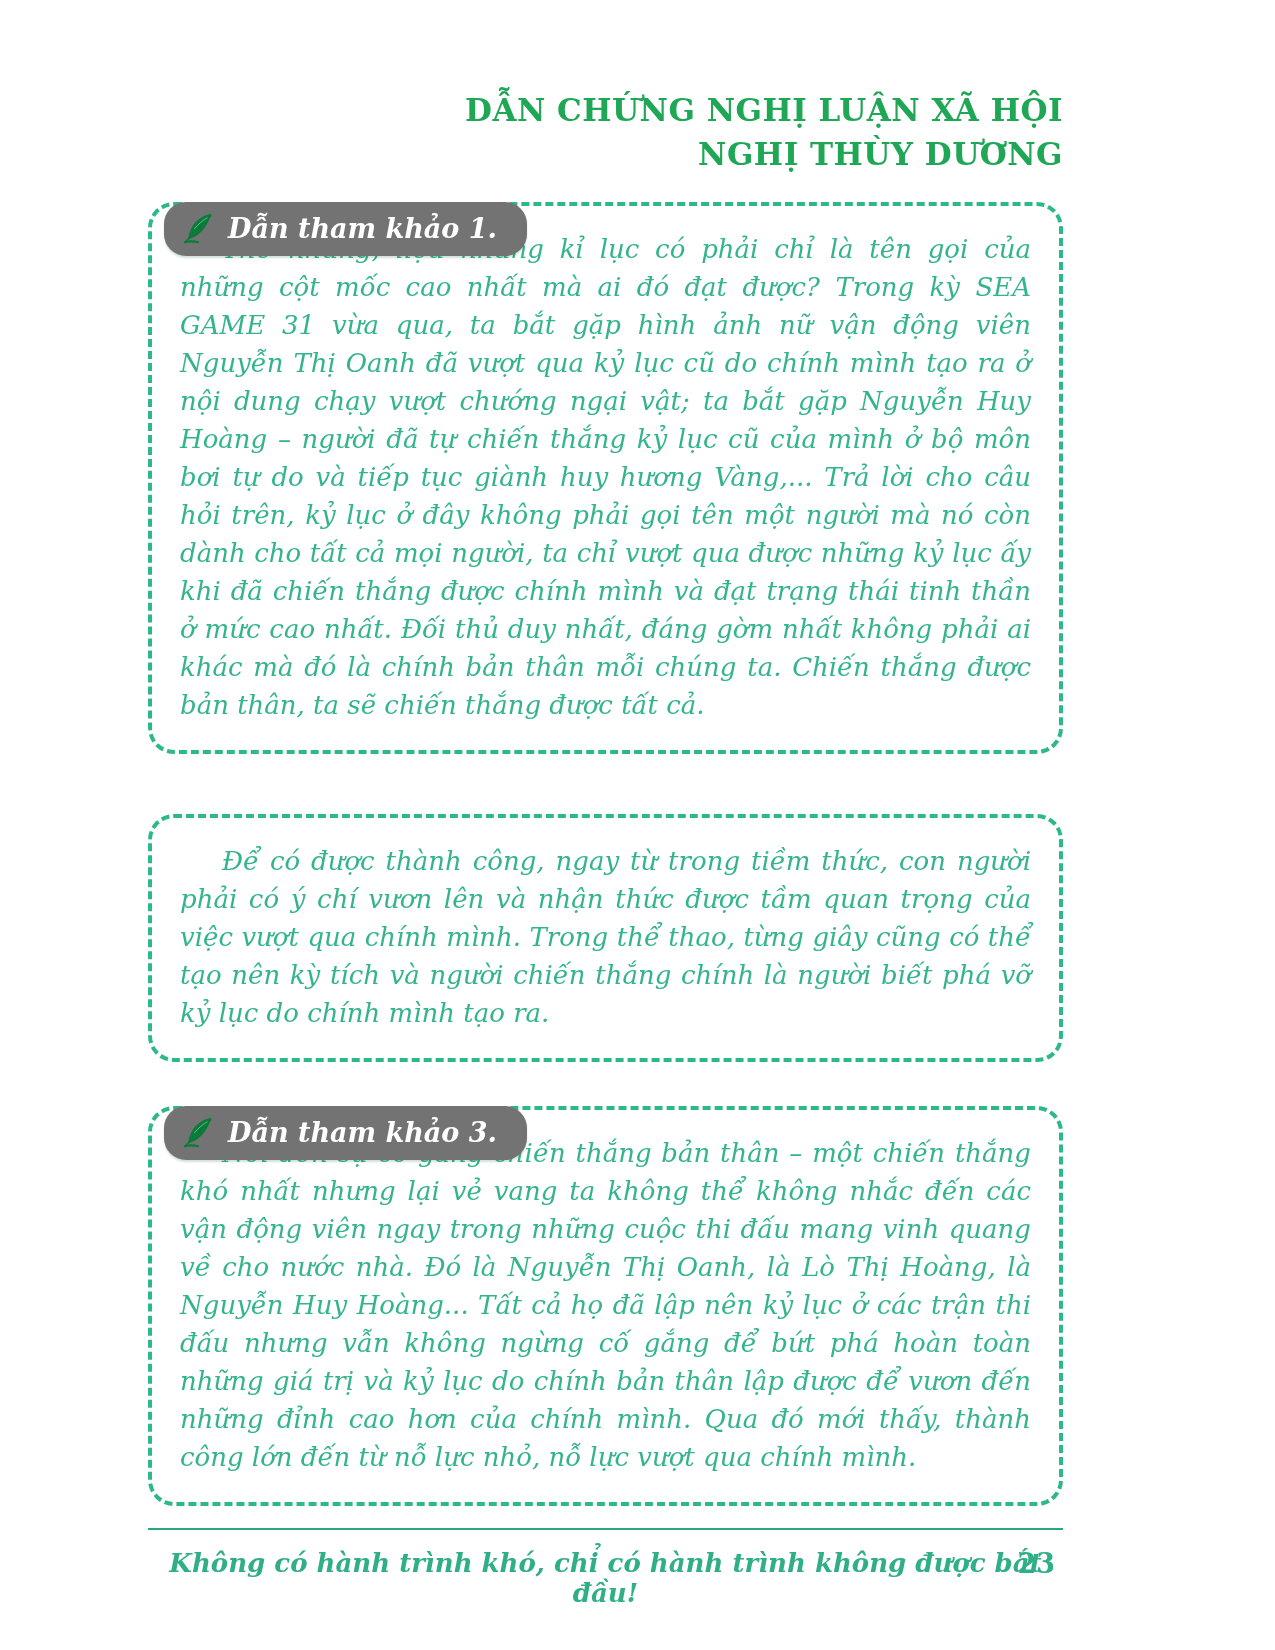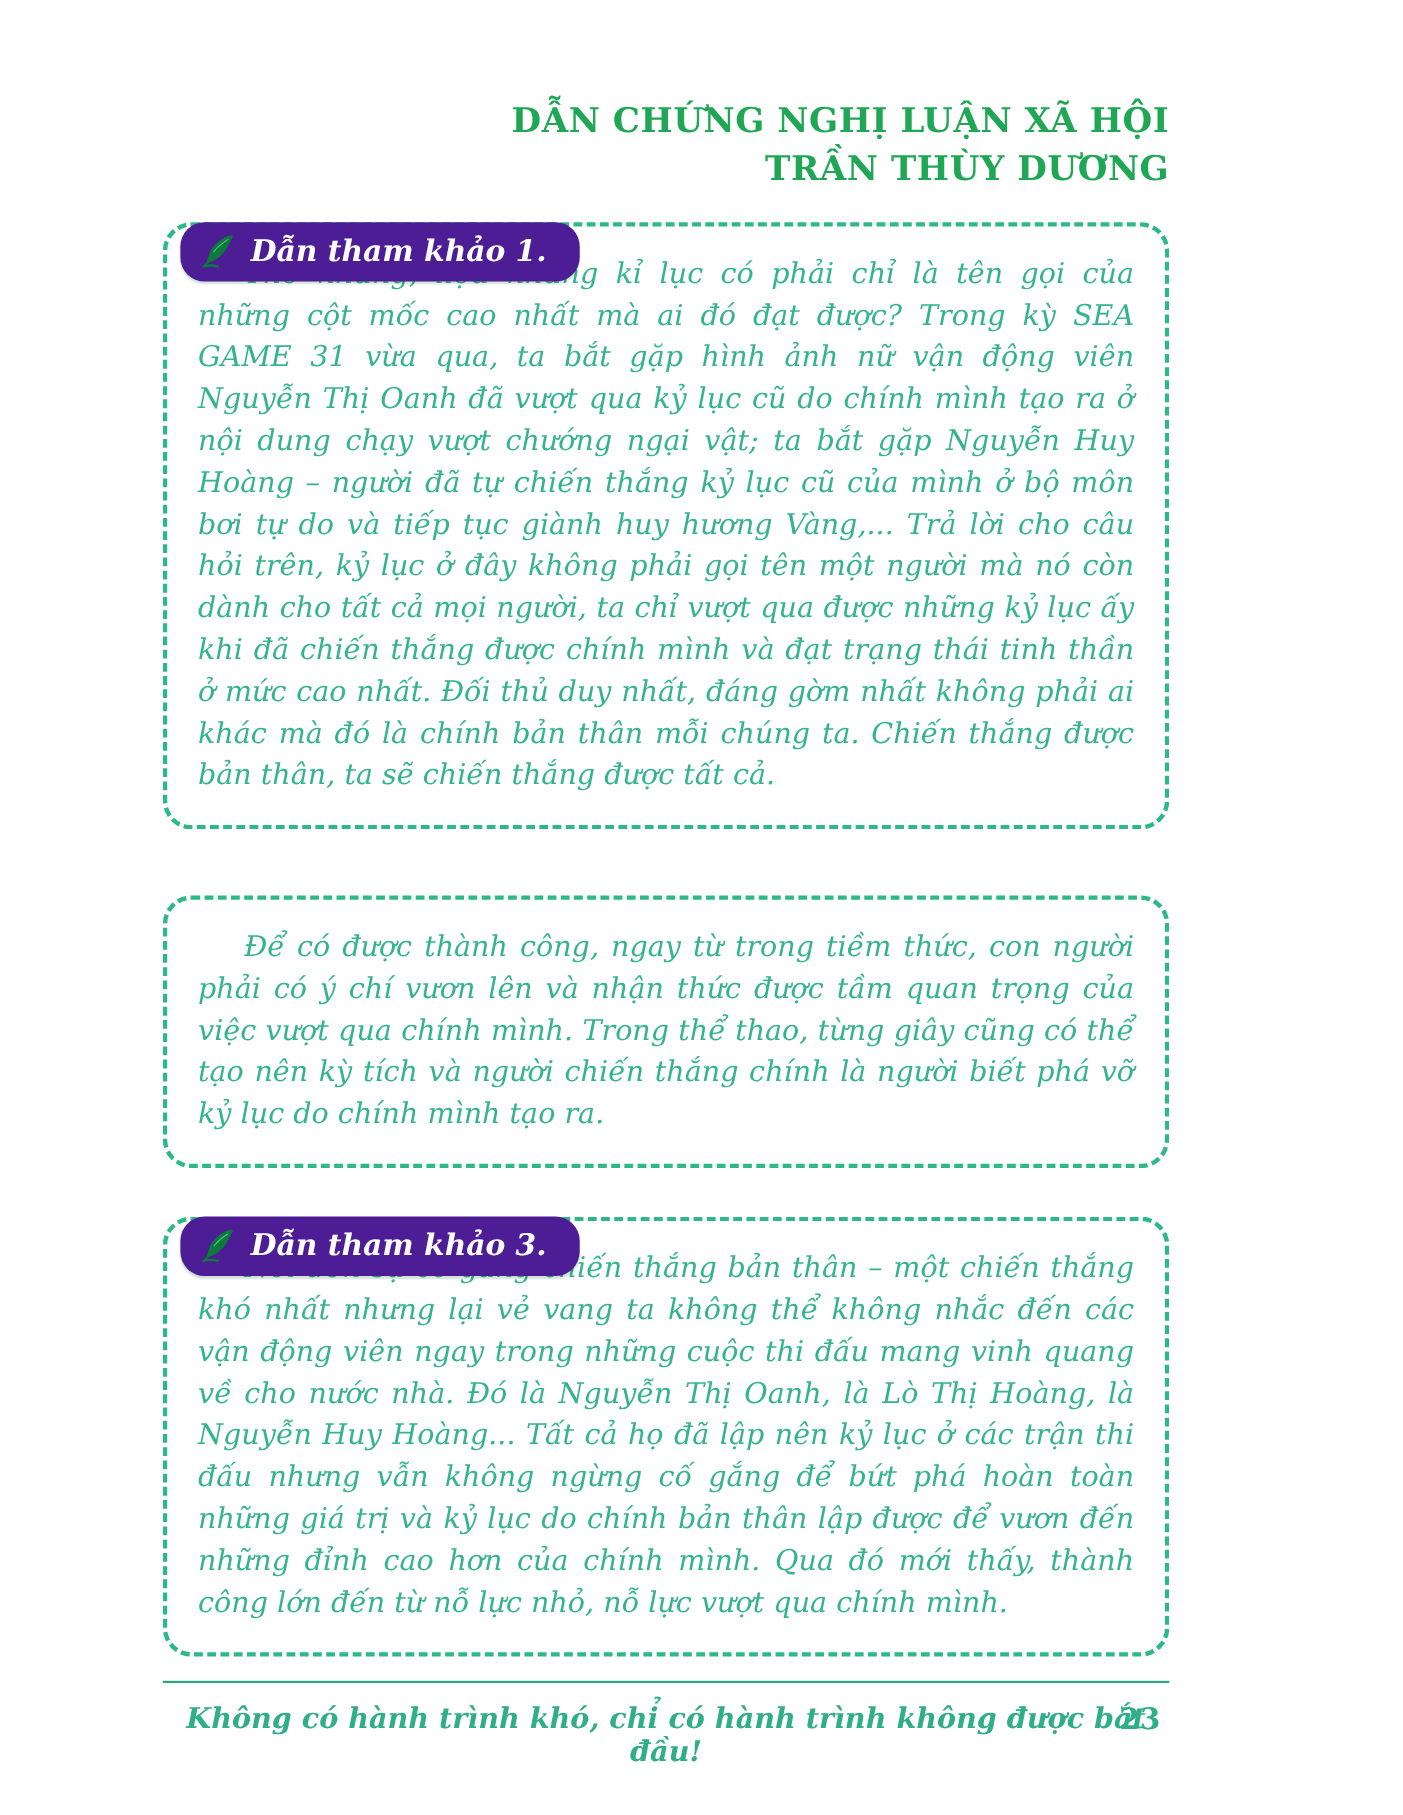--- a/index.html
+++ b/index.html
@@ -29,21 +29,21 @@
   .section-1 { margin-top: 0; }
   .section-2 { margin-top: 60px; }
   .section-3 { margin-top: 44px; }
   .pill {
     position: absolute;
     top: 0; left: 16px;
     z-index: 2;
     display: flex;
     align-items: center;
     gap: 12px;
-    background: #4c1d95;
+    background: #737373;
     border-radius: 22px;
     padding: 9px 30px 11px 18px;
     box-shadow: 0 2px 2px rgba(0,90,40,0.18);
   }
   .pill-label {
     color: #ffffff;
     font-weight: bold;
     font-style: italic;
     font-size: 27px;
     white-space: nowrap;
@@ -96,21 +96,21 @@
     font-size: 27px;
   }
 </style>
 </head>
 <body>
 
 <div class="page">
 
   <div class="doc-header">
     <div>DẪN CHỨNG NGHỊ LUẬN XÃ HỘI</div>
-    <div>TRẦN THÙY DƯƠNG</div>
+    <div>NGHỊ THÙY DƯƠNG</div>
   </div>
 
   <div class="section section-1">
     <div class="pill">
       <svg class="quill" viewBox="0 0 36 36">
         <path d="M31 3C22 4 11 12 8 23l-2 7 6-2c9-4 16-14 19-25z" fill="#0b7a3a"></path>
         <path d="M4 32C14 24 24 14 31 4" stroke="#0b7a3a" stroke-width="1.6" fill="none"></path>
         <path d="M3 33c5-1.2 9-1.2 14 0" stroke="#0b7a3a" stroke-width="2.2" fill="none" stroke-linecap="round"></path>
         <path d="M13 19C17 14 22 10 27 7" stroke="#7fe3ab" stroke-width="1" fill="none" opacity="0.7"></path>
       </svg>

